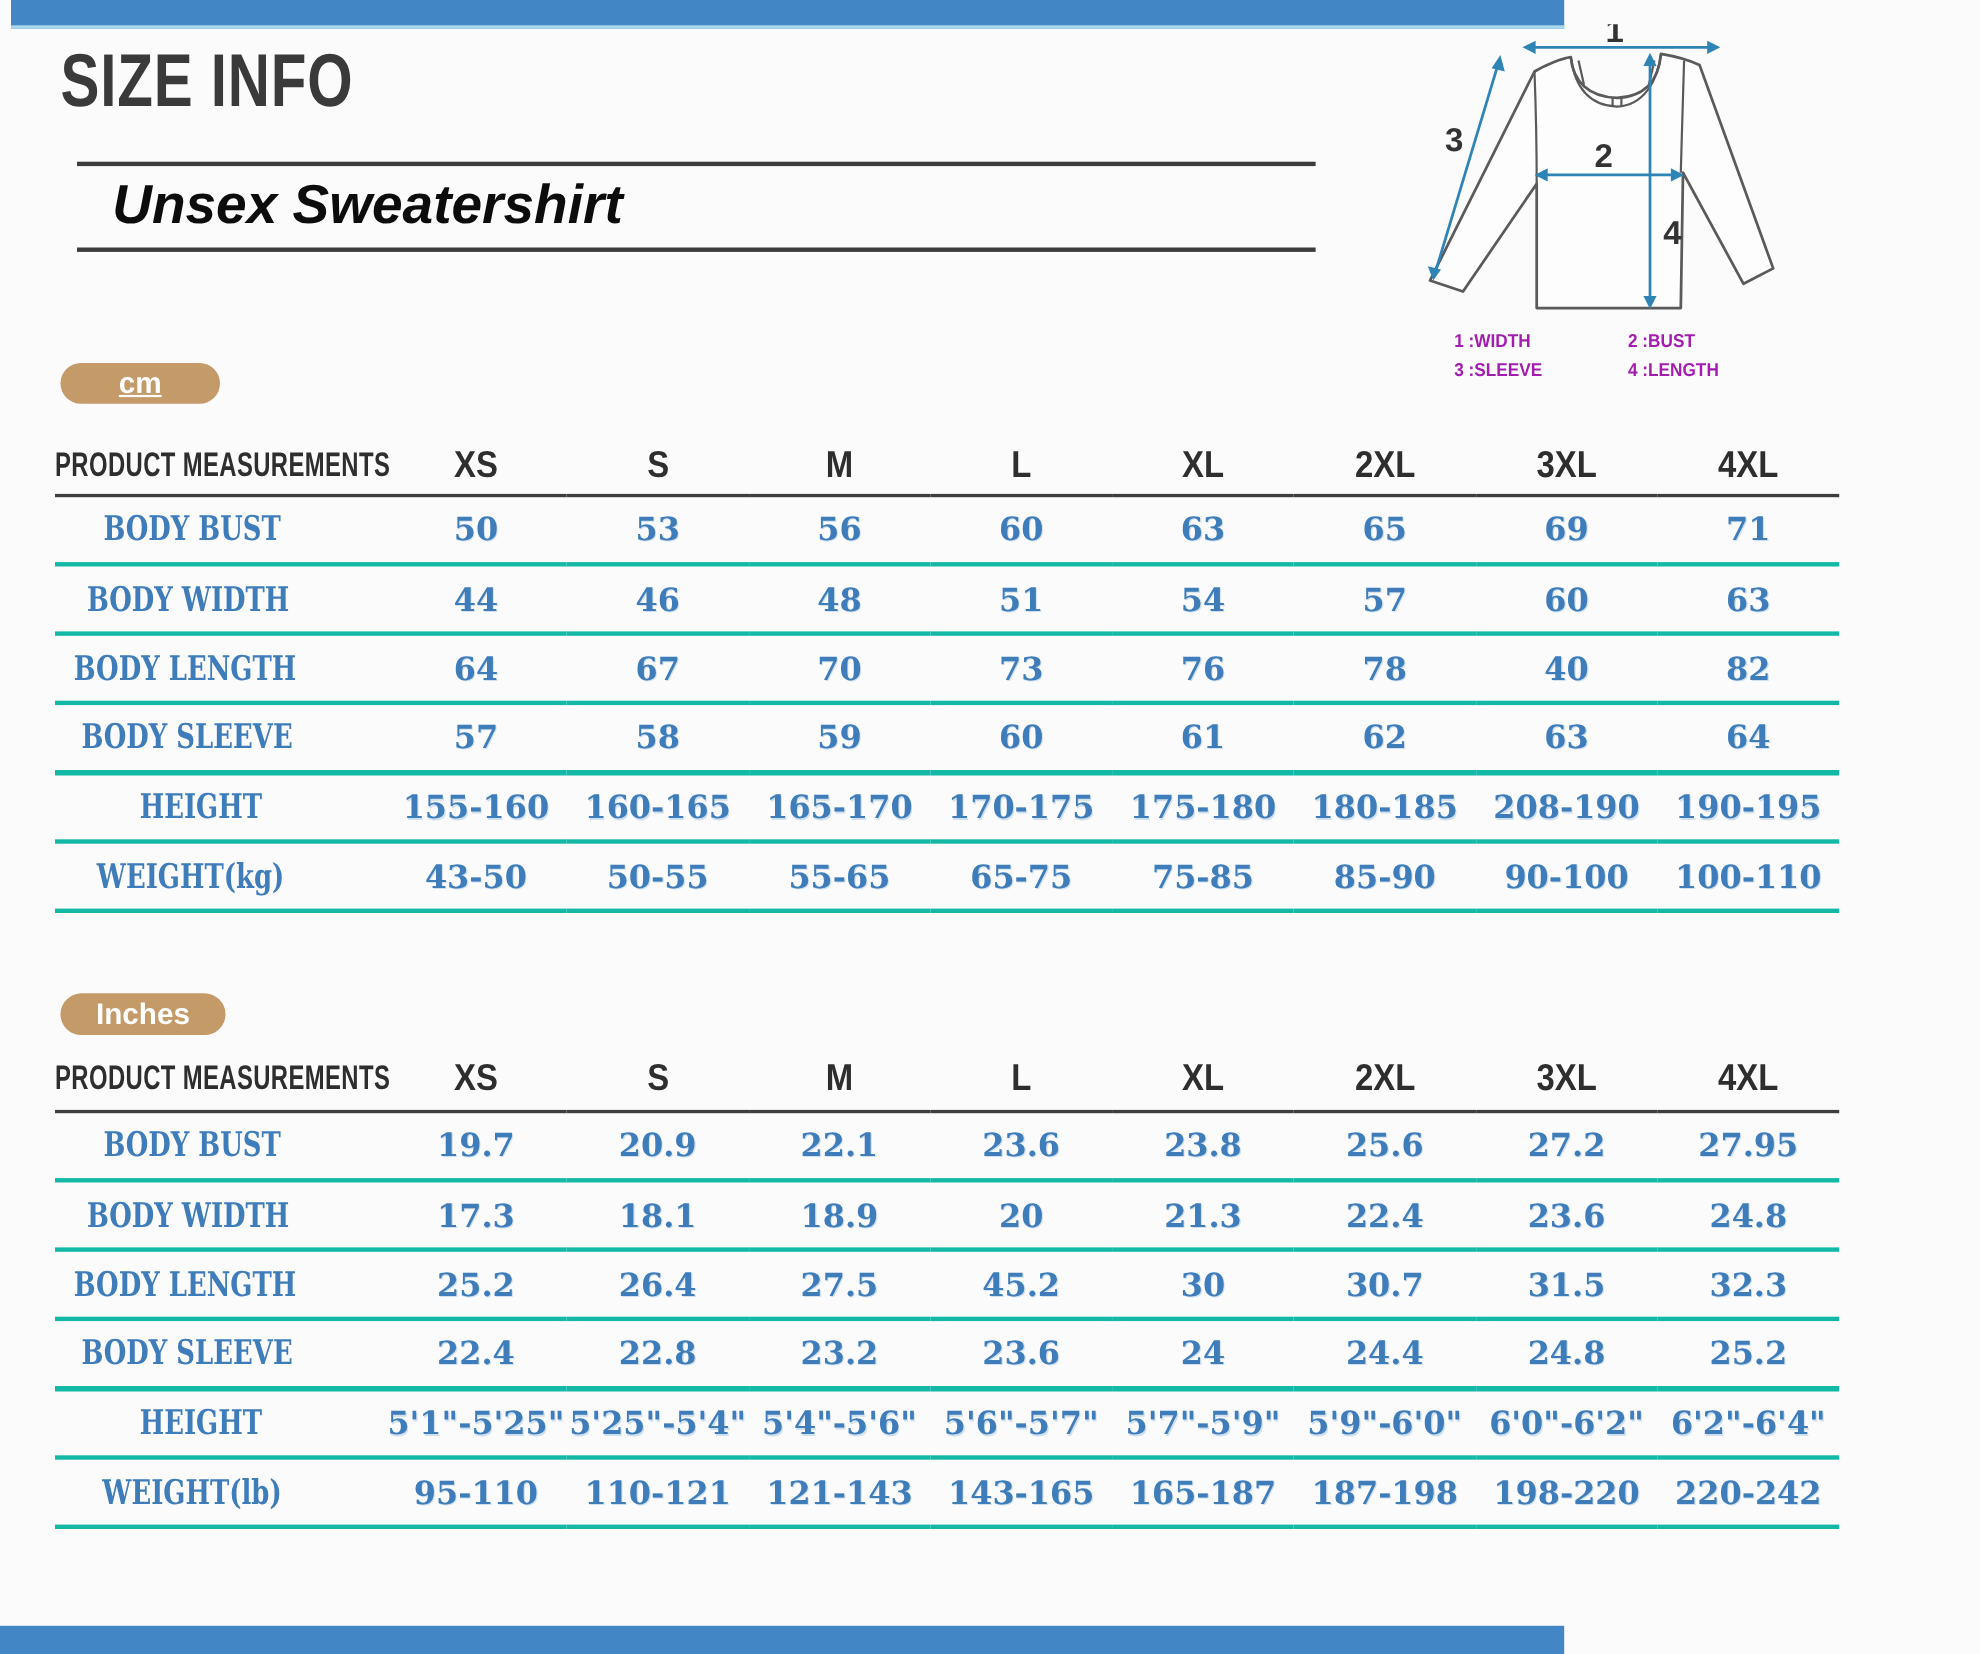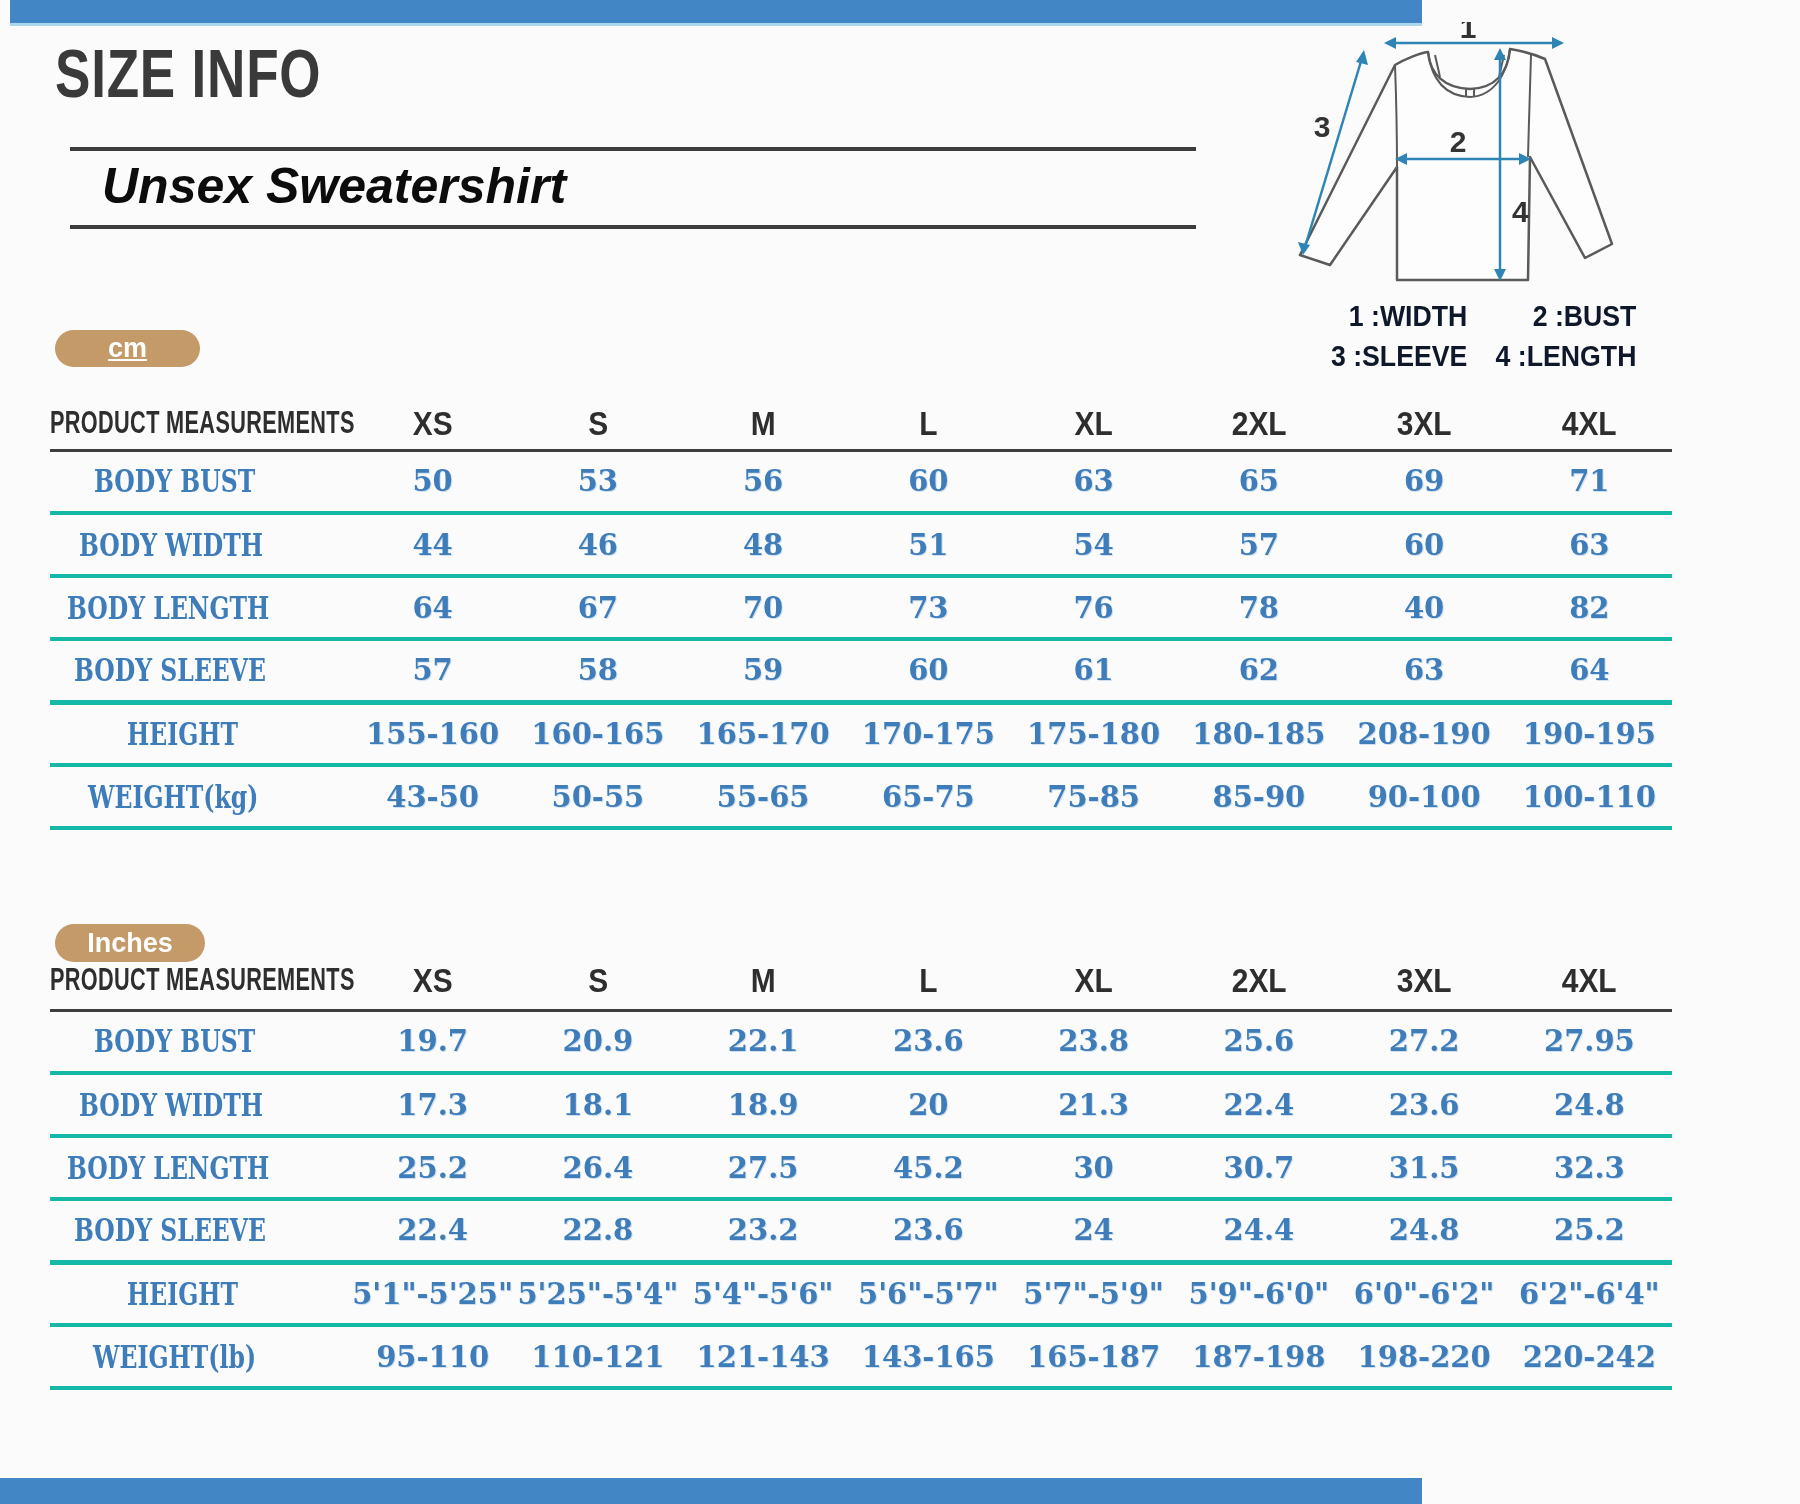--- a/index.html
+++ b/index.html
@@ -13,28 +13,28 @@
   
   .title{position:absolute;left:55px;top:34px;margin:0;font-size:68px;font-weight:900;color:#3a3a3a;
          letter-spacing:1px;transform:scaleX(.78);transform-origin:left center;white-space:nowrap;}
   .subtitle-wrap{position:absolute;left:70px;top:147px;width:1126px;
                  border-top:4px solid #3c3c3c;border-bottom:4px solid #3c3c3c;}
   .subtitle{font-size:50px;font-weight:bold;color:#0c0c0c;padding:6px 0 10px 32px;white-space:nowrap;font-style:italic;}
 
   
   .diagram{position:absolute;left:1280px;top:22px;width:360px;height:270px;}
   .legend{position:absolute;left:1322px;top:300px;display:grid;grid-template-columns:158px 170px;
-          grid-row-gap:7px;font-size:29px;font-weight:bold;color:#0f172a;text-align:right;}
+          grid-row-gap:7px;font-size:17px;font-weight:bold;color:#a21caf;}
   .legend span{display:inline-block;transform:scaleX(.92);transform-origin:left center;white-space:nowrap;}
 
   
   .badge{position:absolute;background:#c39a68;color:#fff;font-weight:bold;font-size:27px;
          border-radius:19px;display:flex;align-items:center;justify-content:center;}
   .badge-cm{left:55px;top:330px;width:145px;height:37px;text-decoration:underline;}
-  .badge-in{left:55px;top:924px;width:150px;height:38px;}
+  .badge-in{left:55px;top:903px;width:150px;height:38px;}
 
   
   table.size-table{position:absolute;left:50px;width:1622px;border-collapse:collapse;table-layout:fixed;}
   table.cm{top:398px;}
   table.inches{top:952px;}
   .size-table th,.size-table td{padding:0;text-align:center;vertical-align:middle;}
   .size-table th:first-child,.size-table td:first-child{width:300px;text-align:center;}
   .size-table thead tr{border-bottom:3px solid #3e3e3e;}
   .size-table tbody tr{border-bottom:4px solid #14b8a6;margin-left:28px;}
   .size-table tbody tr:nth-child(4){border-bottom-width:5px;}

